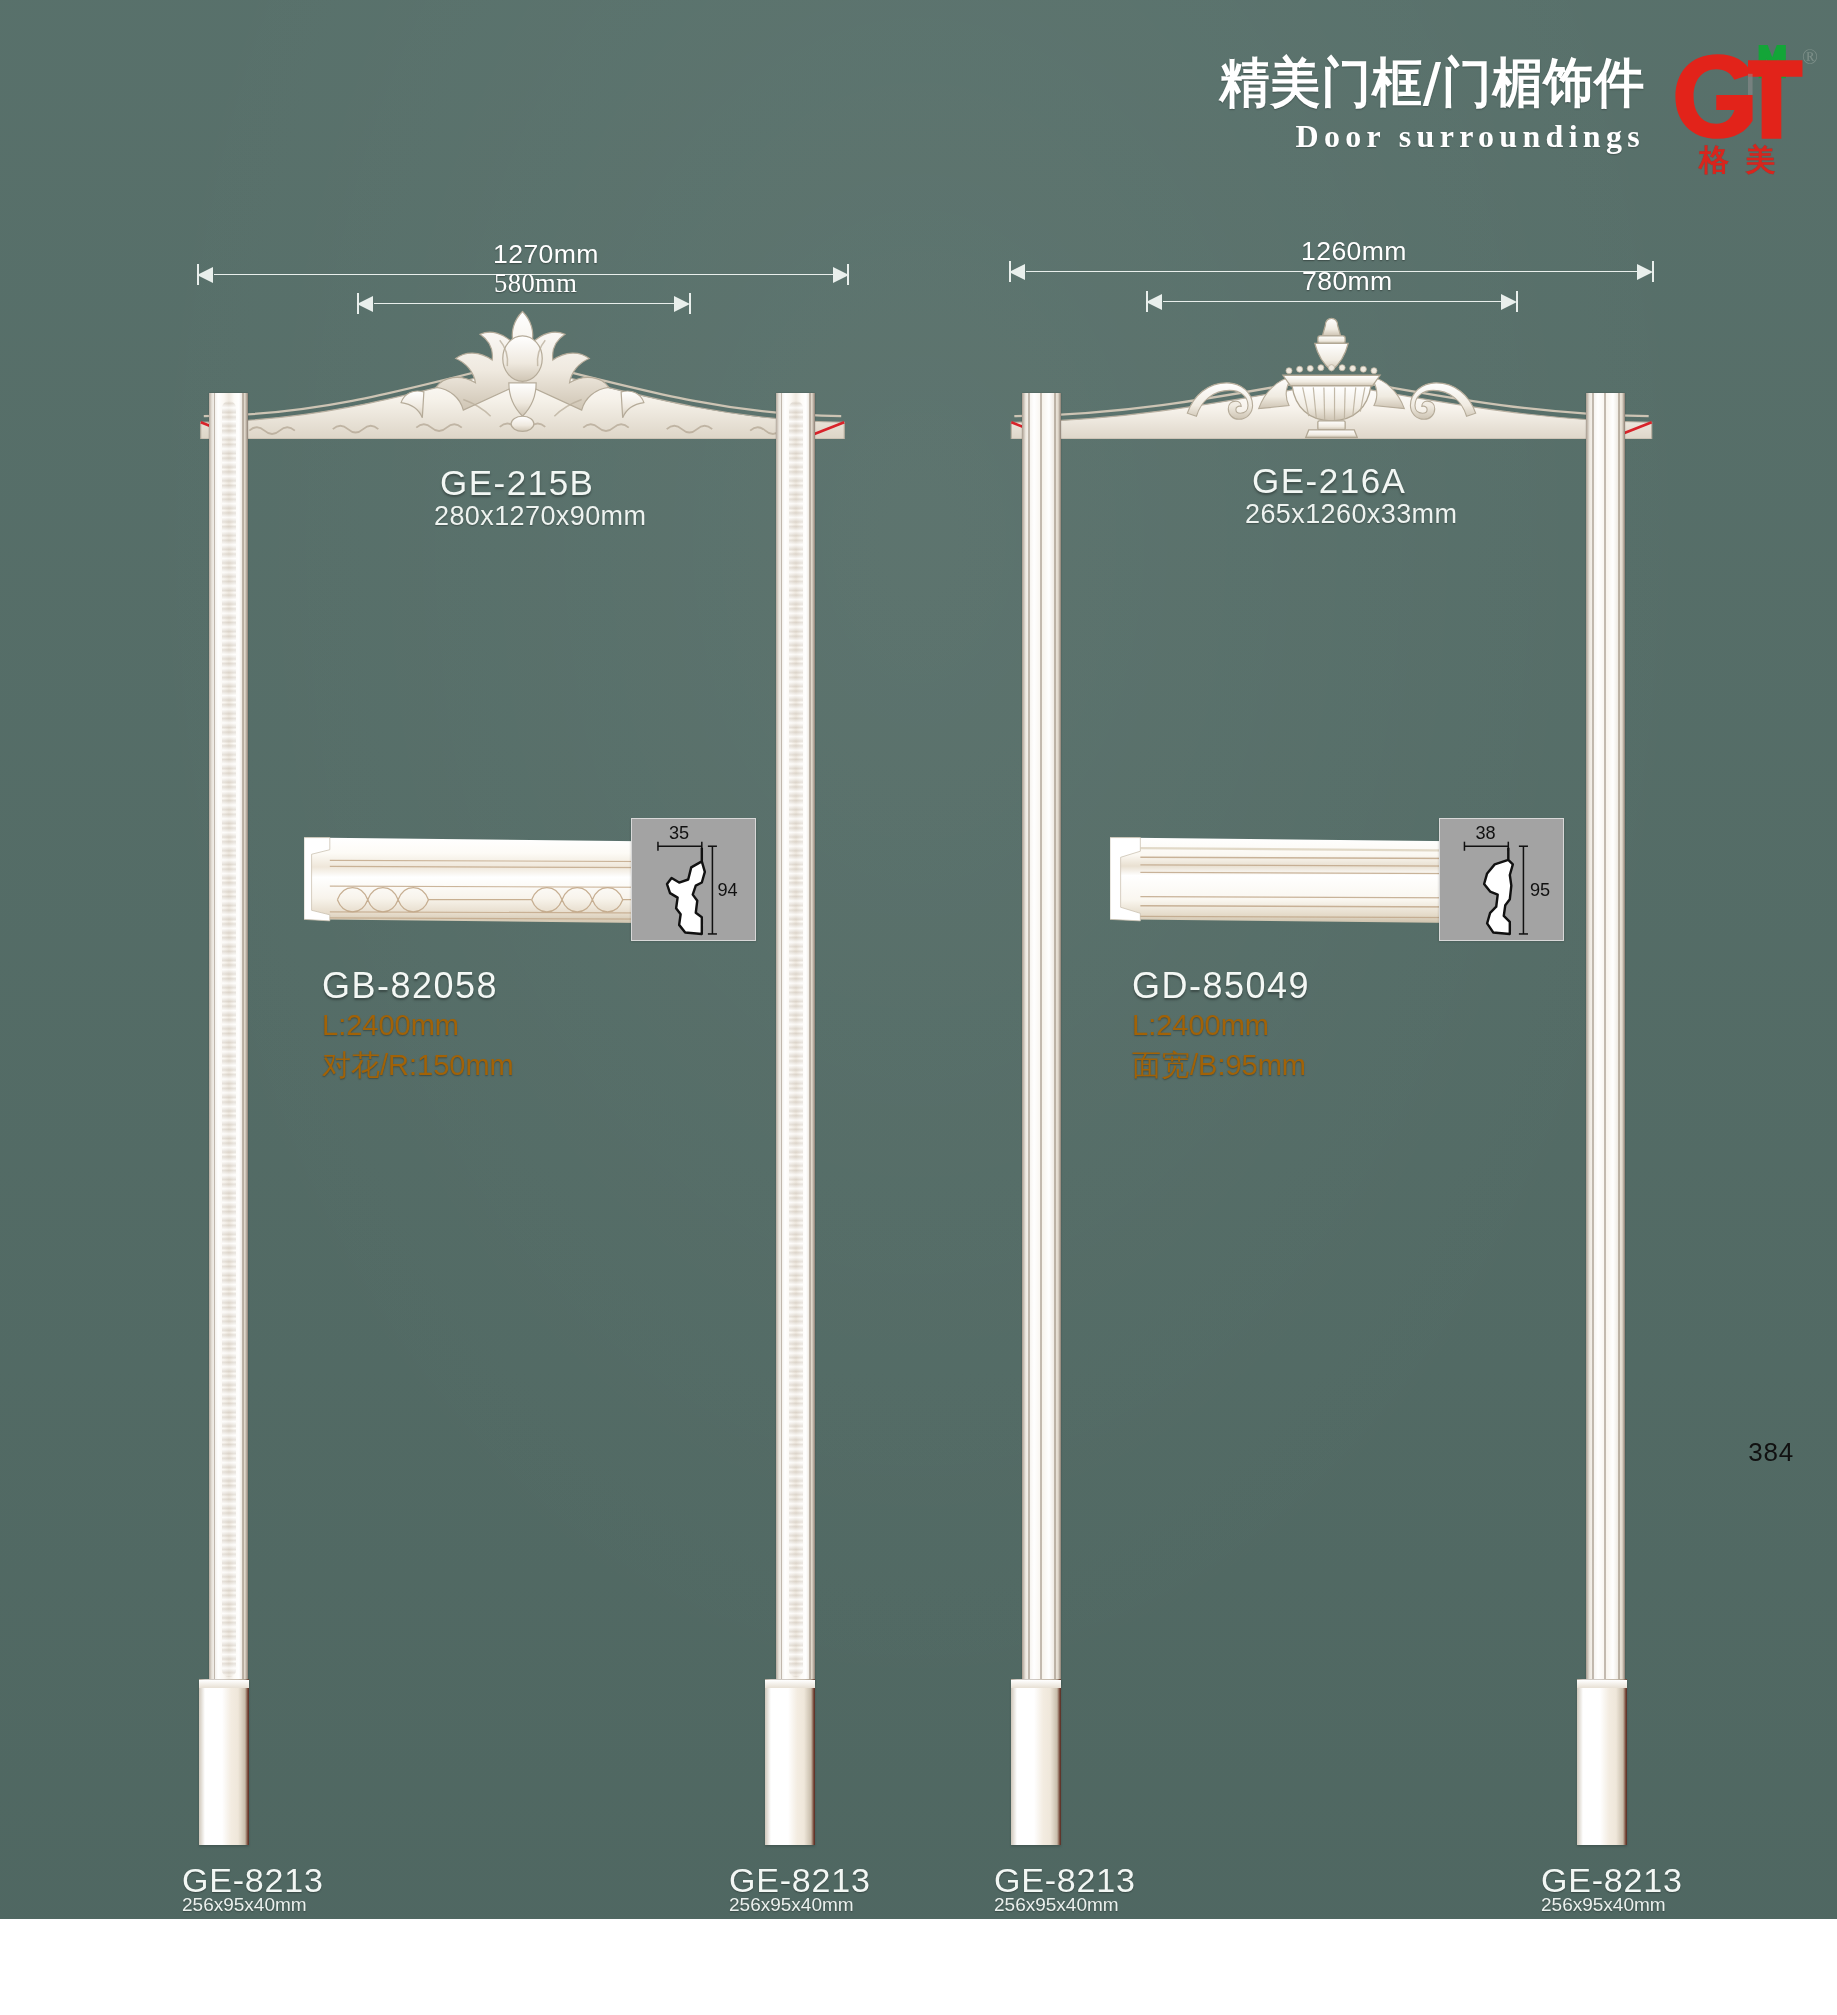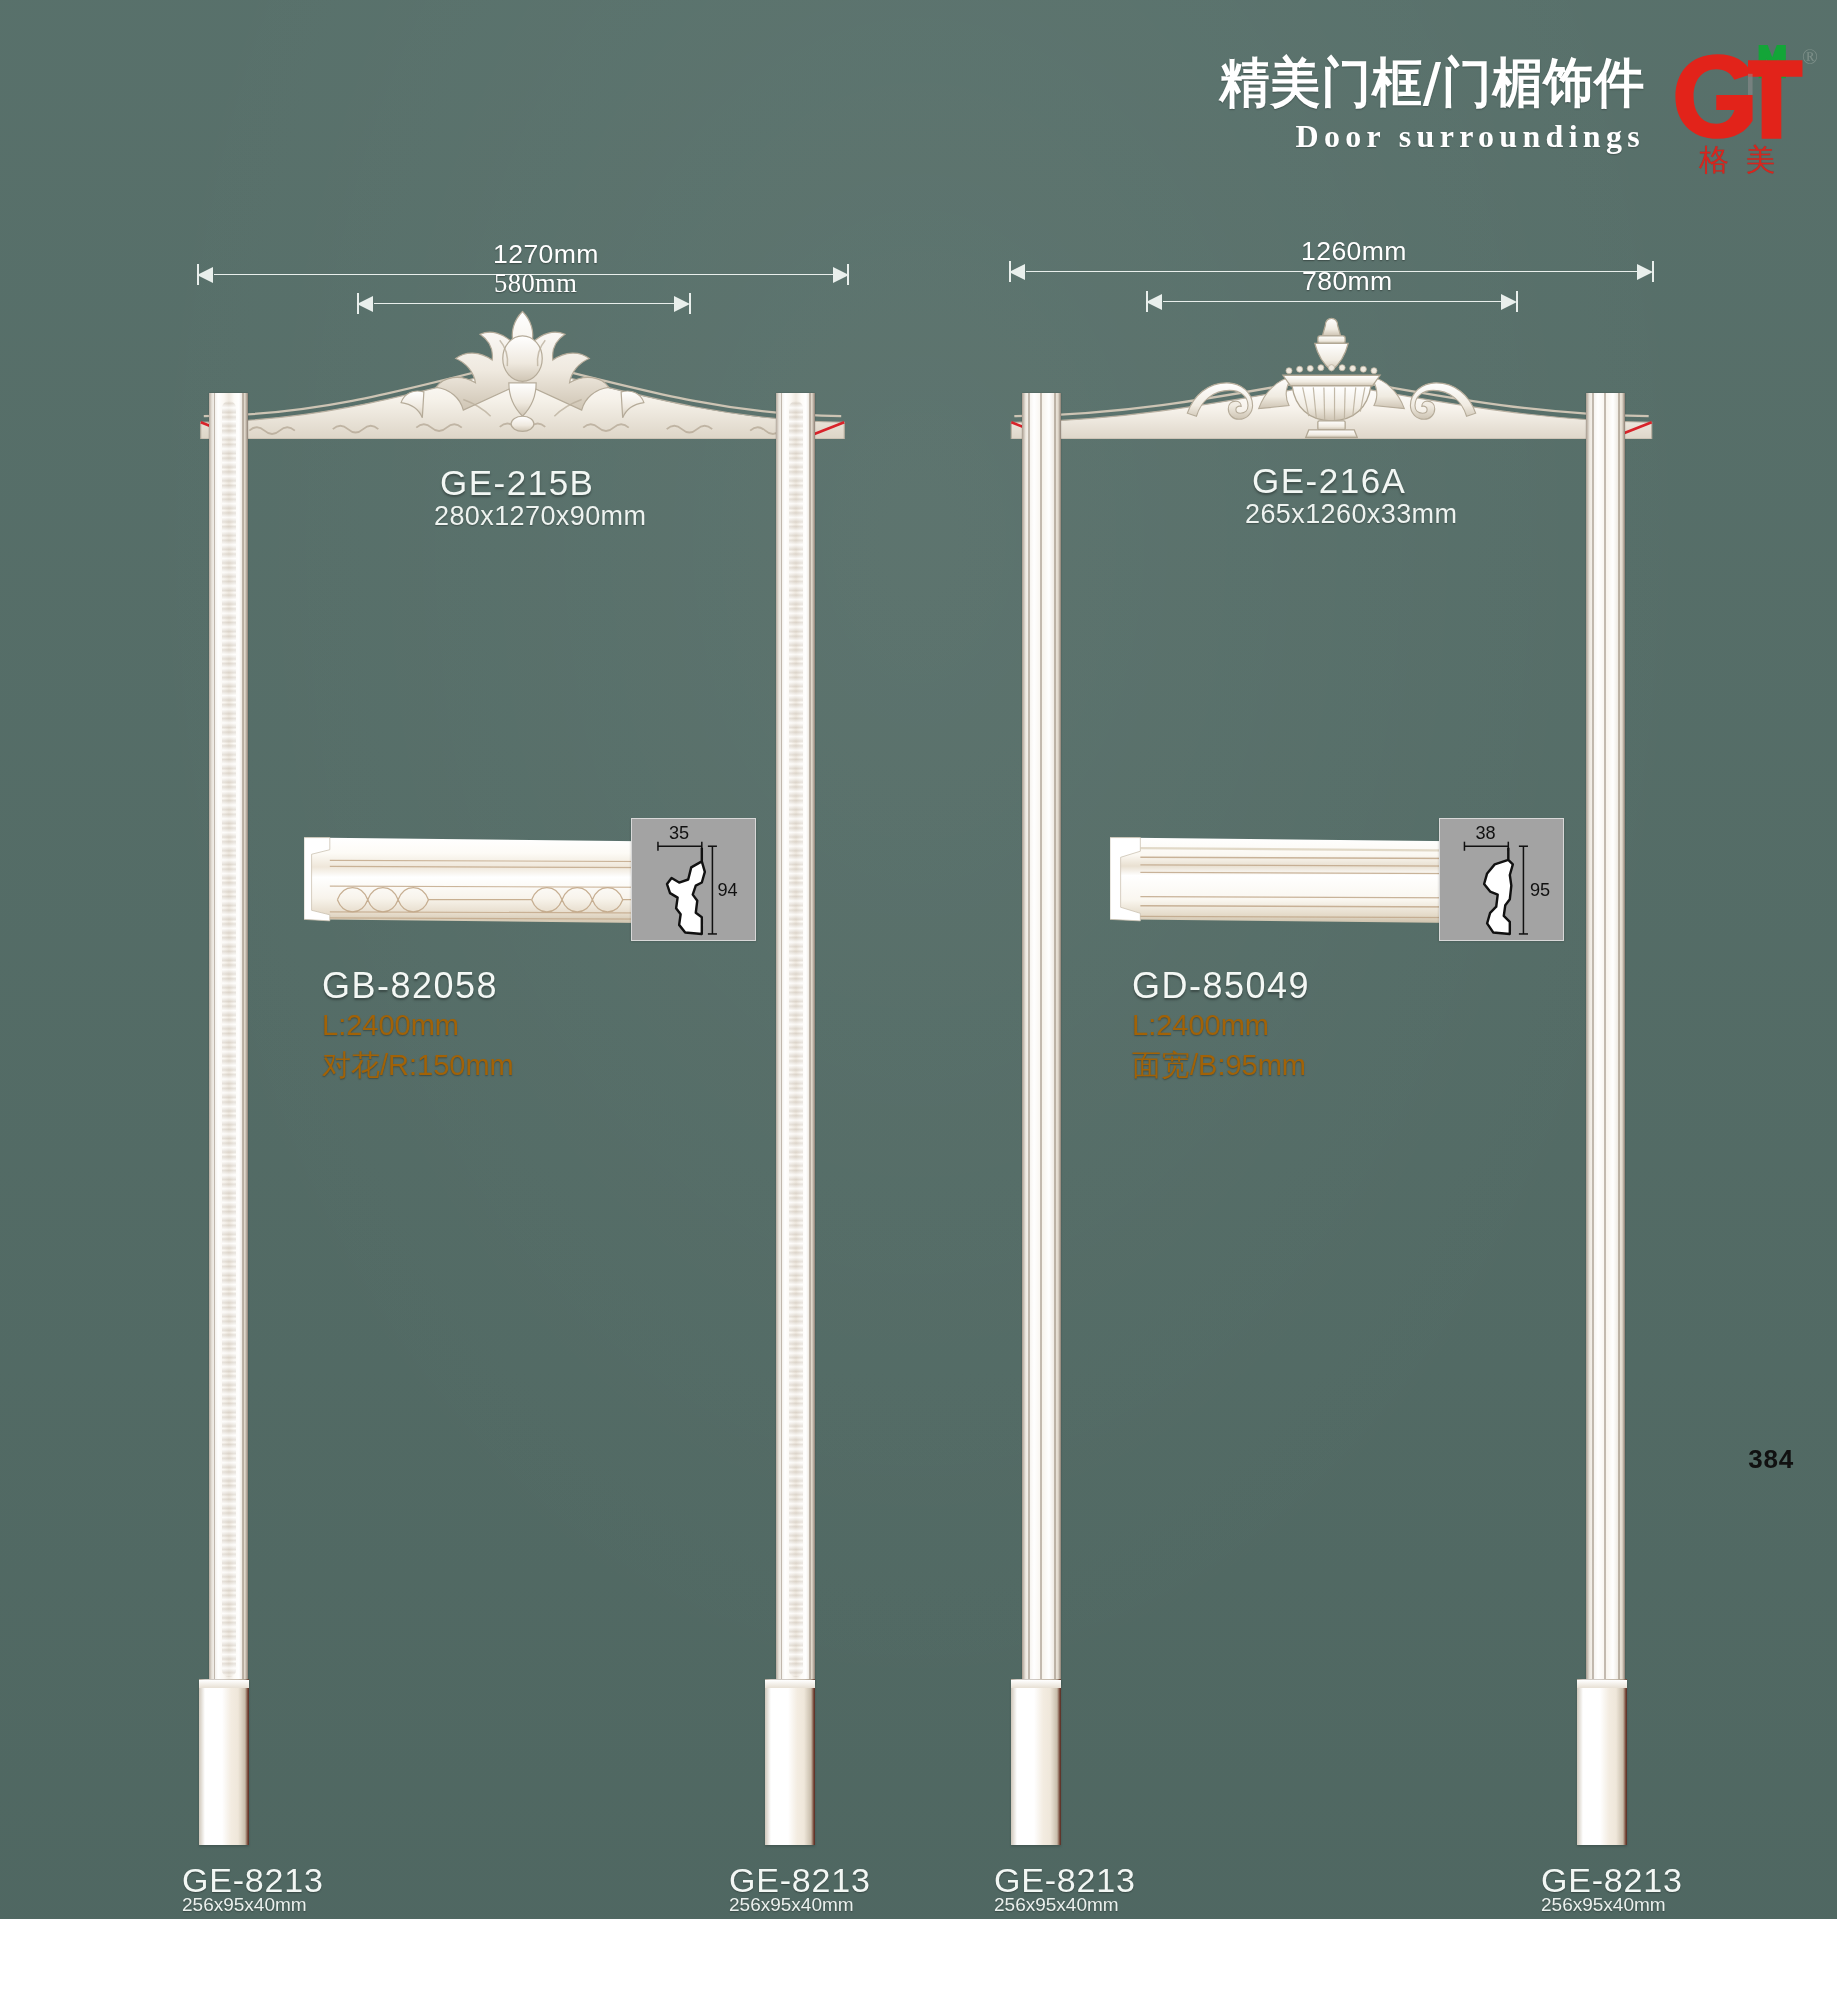--- a/index.html
+++ b/index.html
@@ -47,21 +47,21 @@
     text-shadow:0 0.8px 1.5px rgba(0,0,0,.25);
   }
   
   .logo{position:absolute;right:0px;top:9px;width:152px;height:140px;}
   .logo .reg{
     position:absolute;right:3px;top:6px;color:#7d8f89;font-size:21px;
     font-family:"Liberation Serif",serif;
   }
   .logo .zh{
     position:absolute;left:4.6px;bottom:-1.5px;width:144px;text-align:center;
-    color:#d9251d;font-size:30px;letter-spacing:16.7px;font-weight:400;
+    color:#d9251d;font-size:30px;letter-spacing:16.7px;font-weight:700;
     font-family:"DejaVu Sans",sans-serif;
     text-shadow:0 0 0.8px rgba(0,0,0,.2);
   }
 
   
   .dimset{position:absolute;}
   .dim-label{
     position:absolute;color:#fff;font-size:26.6px;white-space:nowrap;
     text-shadow:0 0.8px 1.5px rgba(0,0,0,.35);letter-spacing:0.4px;
   }
@@ -149,22 +149,22 @@
   .moulding{position:absolute;}
 
   
   .sectbox{
     position:absolute;background:#a3a3a3;border:0.8px solid #d8d8d8;
     box-shadow:0 0.8px 2.3px rgba(0,0,0,.2);
   }
 
   
   .pageno{
-    position:absolute;right:43px;bottom:19px;
-    color:#111;font-size:26px;letter-spacing:0.8px;font-weight:bold;
+    position:absolute;right:43px;bottom:26px;
+    color:#111;font-size:26px;letter-spacing:0.8px;
   }
 </style>
 </head>
 <body>
 
 <div class="page">
   <div class="field"></div>
 
   <div class="header">
     <div class="hdr-cn">精美门框/门楣饰件</div>

